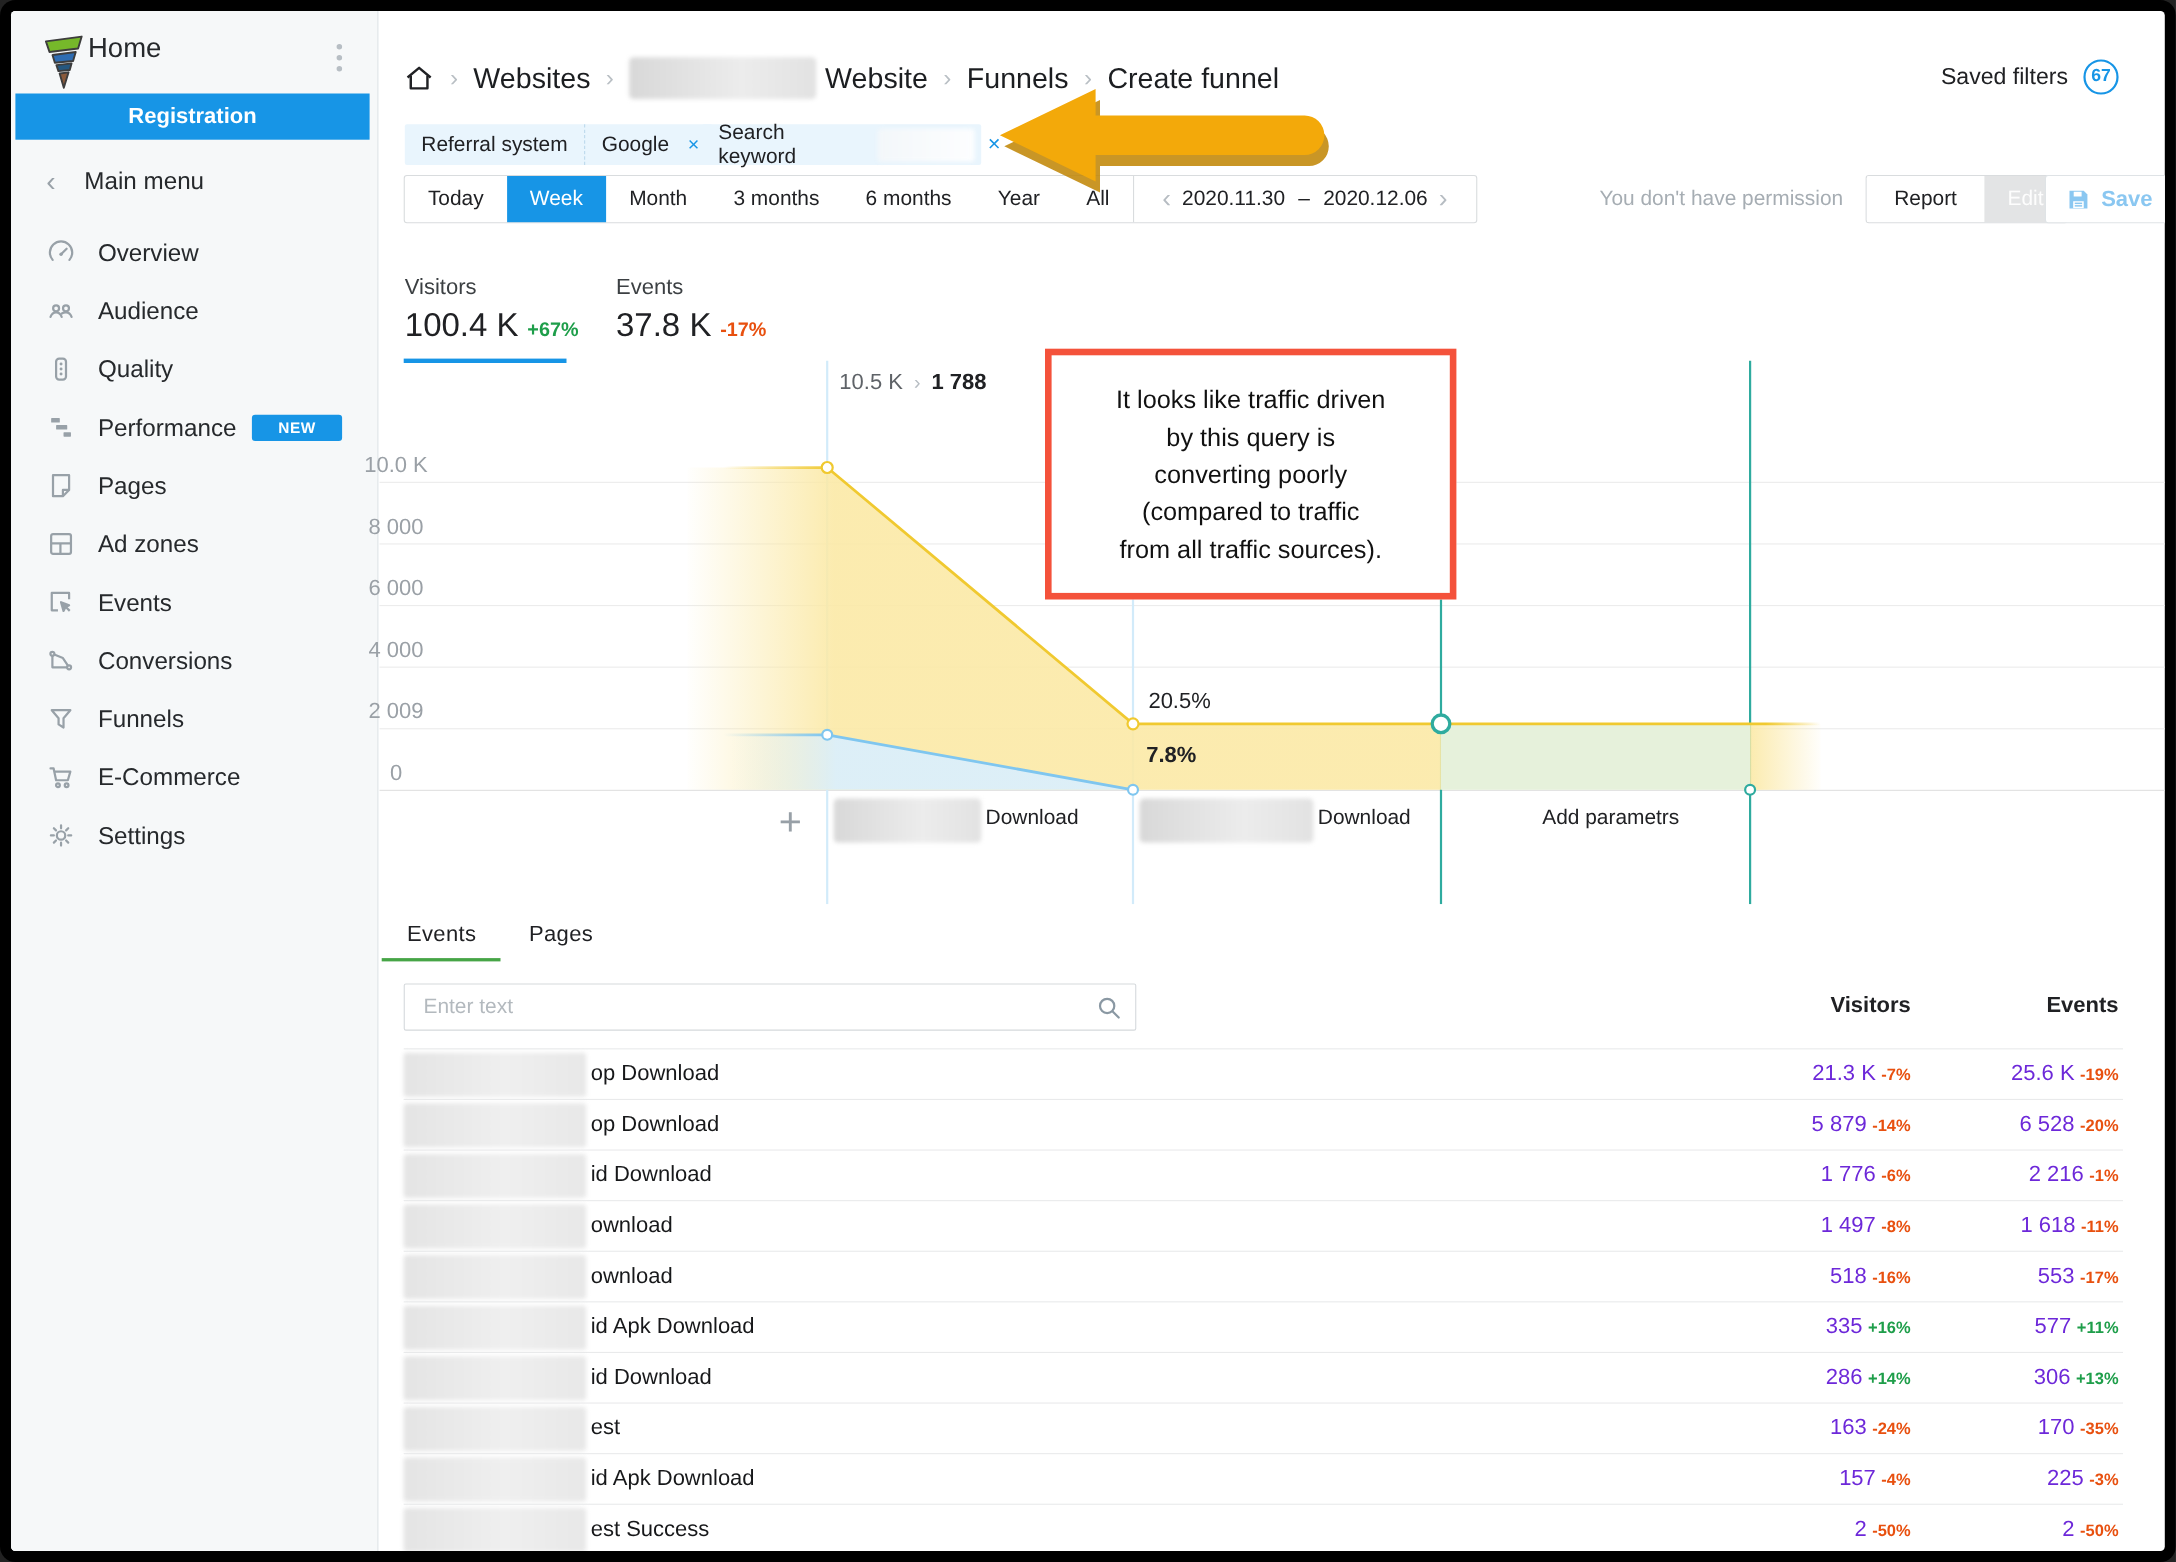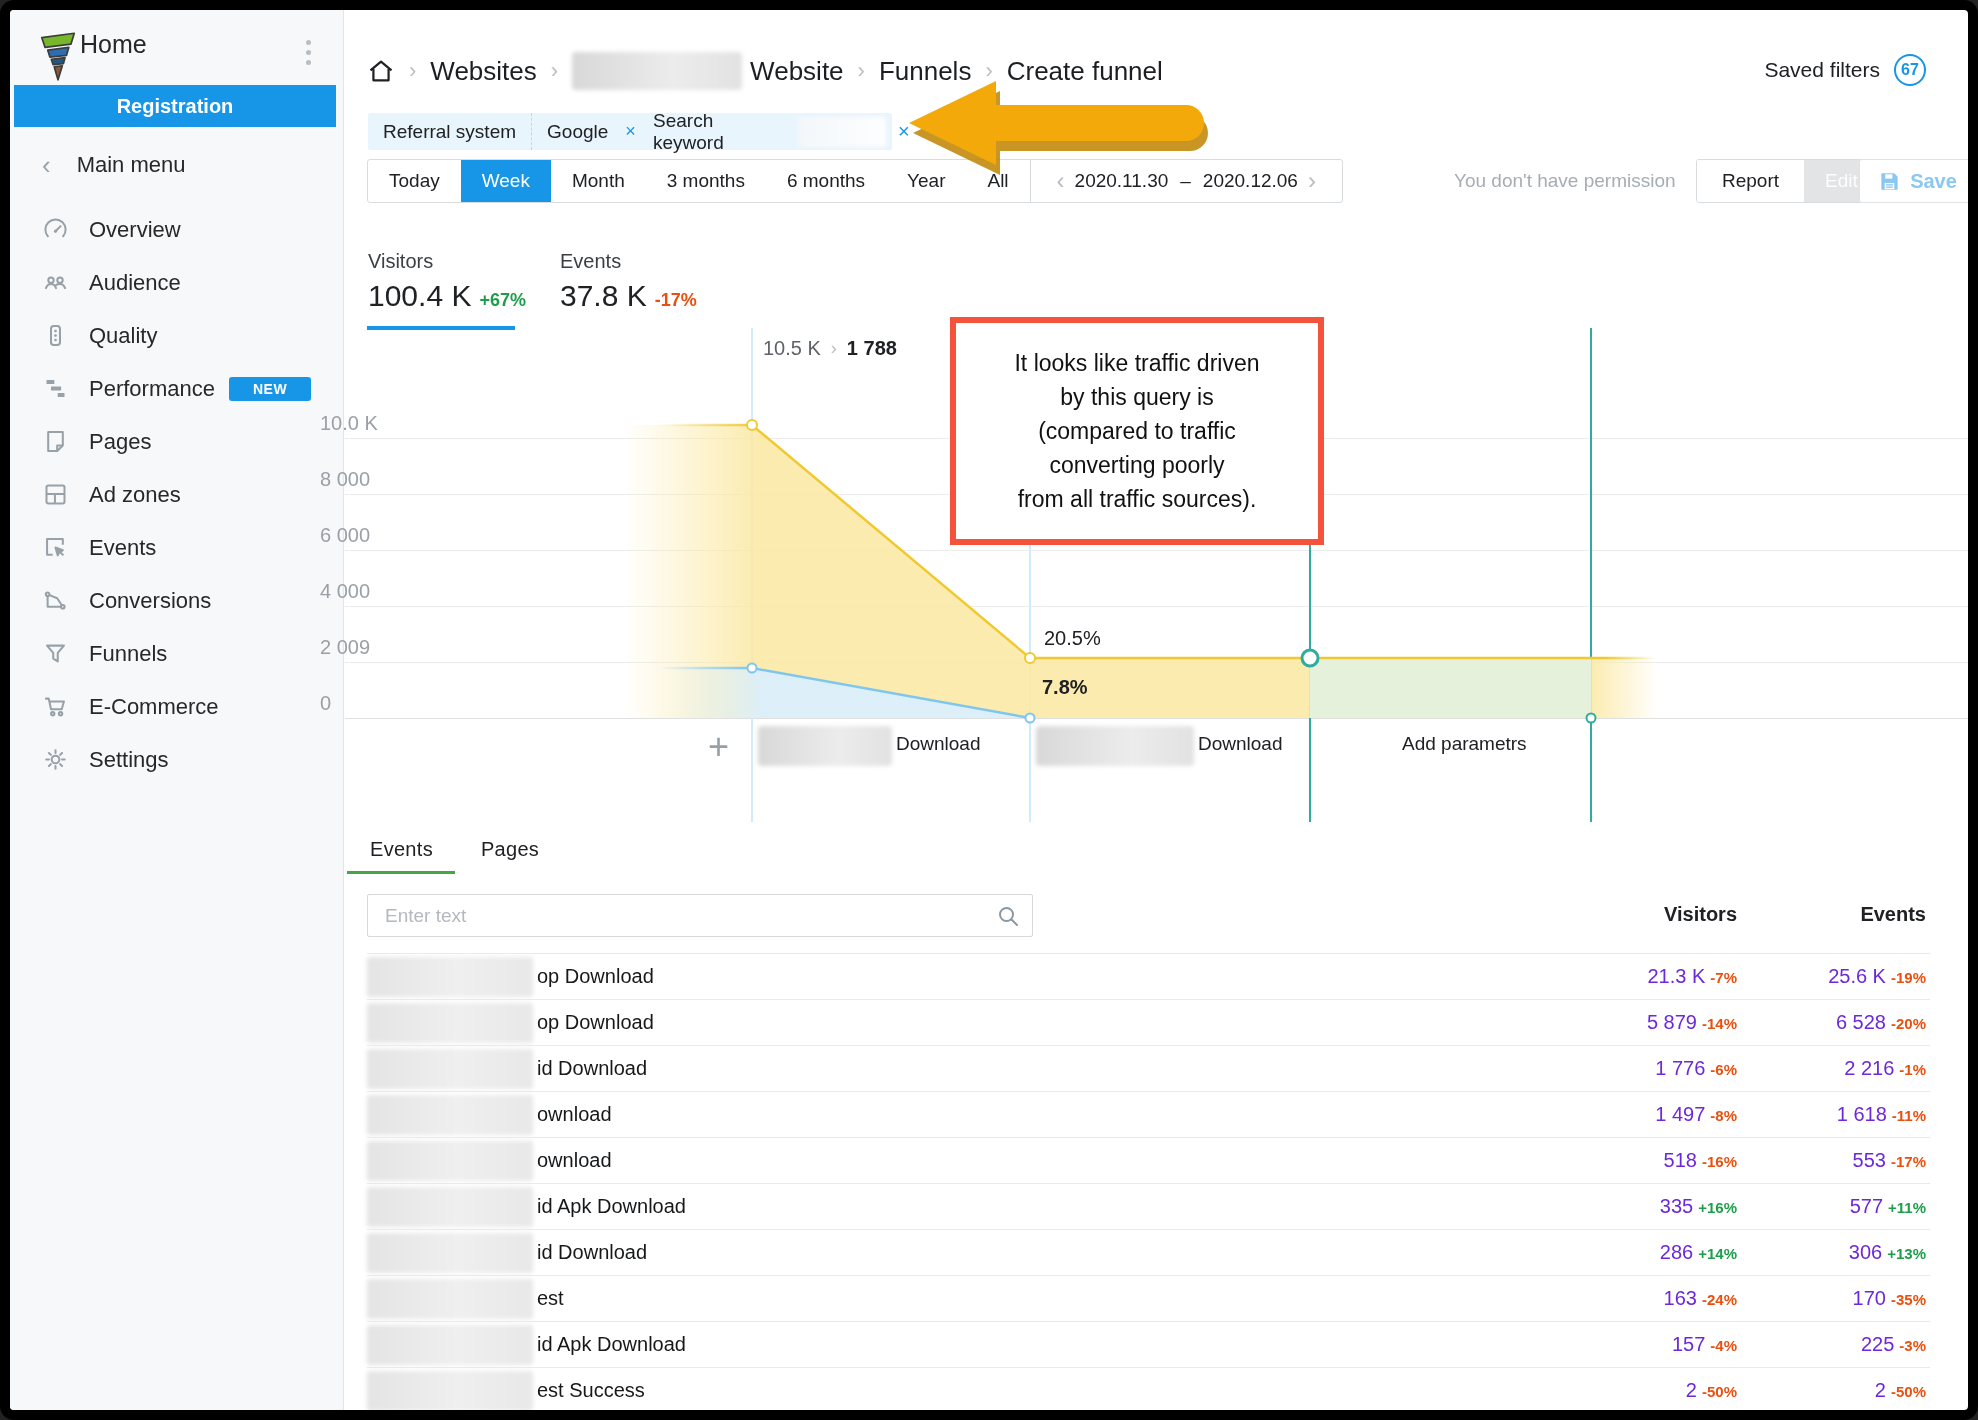--- a/index.html
+++ b/index.html
@@ -68,21 +68,21 @@
   .stat-visitors{position:absolute;left:358px;top:240px;}
   .stat-events{position:absolute;left:550px;top:240px;}
   .stat .name{font-size:20px;color:#3c4043;}
   .stat .val{font-size:30px;color:#202124;margin-top:6px;}
   .stat .pctv{font-size:18px;font-weight:bold;margin-left:8px;}
   .pos{color:#1e9e4a;} .neg{color:#e8500f;}
   .stat-underline{position:absolute;left:357px;top:316px;width:148px;height:4px;background:#1795e6;}
 
   
   .gridline{position:absolute;left:335px;width:1633px;height:1px;background:#ececec;}
-  .ytick{position:absolute;width:80px;text-align:left;font-size:20px;color:#9aa0a6;}
+  .ytick{position:absolute;width:80px;text-align:center;font-size:20px;color:#9aa0a6;}
   .chart-svg{position:absolute;left:335px;top:315px;z-index:5;}
   .tooltip-lbl{position:absolute;left:753px;top:327px;z-index:6;font-size:20px;display:flex;align-items:center;}
   .tooltip-lbl .tv{color:#5f6368;}
   .tooltip-lbl .tc{color:#b7bdc3;margin:0 10px;font-size:18px;}
   .tooltip-lbl .te{color:#202124;font-weight:bold;}
   .conv1{position:absolute;left:1034px;top:617px;font-size:20px;color:#202124;z-index:6;}
   .conv2{position:absolute;left:1032px;top:666px;font-size:20px;font-weight:bold;color:#202124;z-index:6;}
   .callout{position:absolute;left:940px;top:307px;width:374px;height:228px;background:#fff;border:6px solid #f4523b;
            z-index:40;display:flex;flex-direction:column;justify-content:center;text-align:center;}
   .callout div{font-size:23px;line-height:34px;color:#111;}
@@ -371,22 +371,22 @@
     <span class="tv">10.5 K</span>
     <span class="tc">›</span>
     <span class="te">1 788</span>
   </div>
   <div class="conv1">20.5%</div>
   <div class="conv2">7.8%</div>
 
   <div class="callout">
     <div>It looks like traffic driven</div>
     <div>by this query is</div>
+    <div>converting poorly</div>
     <div>(compared to traffic</div>
-    <div>converting poorly</div>
     <div>from all traffic sources).</div>
   </div>
 
   <div class="plus-step">+</div>
   <div class="step-blur blurblock" style="left:748px;width:134px;"></div>
   <div class="step-lbl" style="left:886px;">Download</div>
   <div class="step-blur blurblock" style="left:1026px;width:158px;"></div>
   <div class="step-lbl" style="left:1188px;">Download</div>
   <div class="step-lbl" style="left:1392px;">Add parametrs</div>
 

